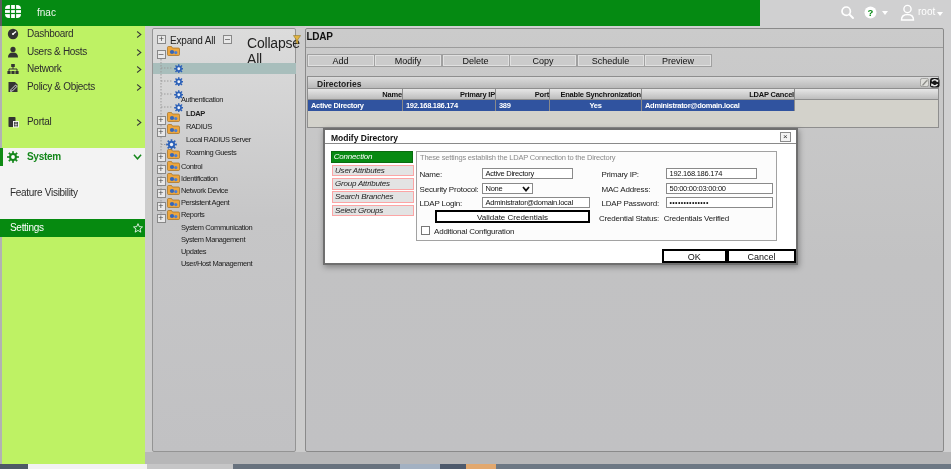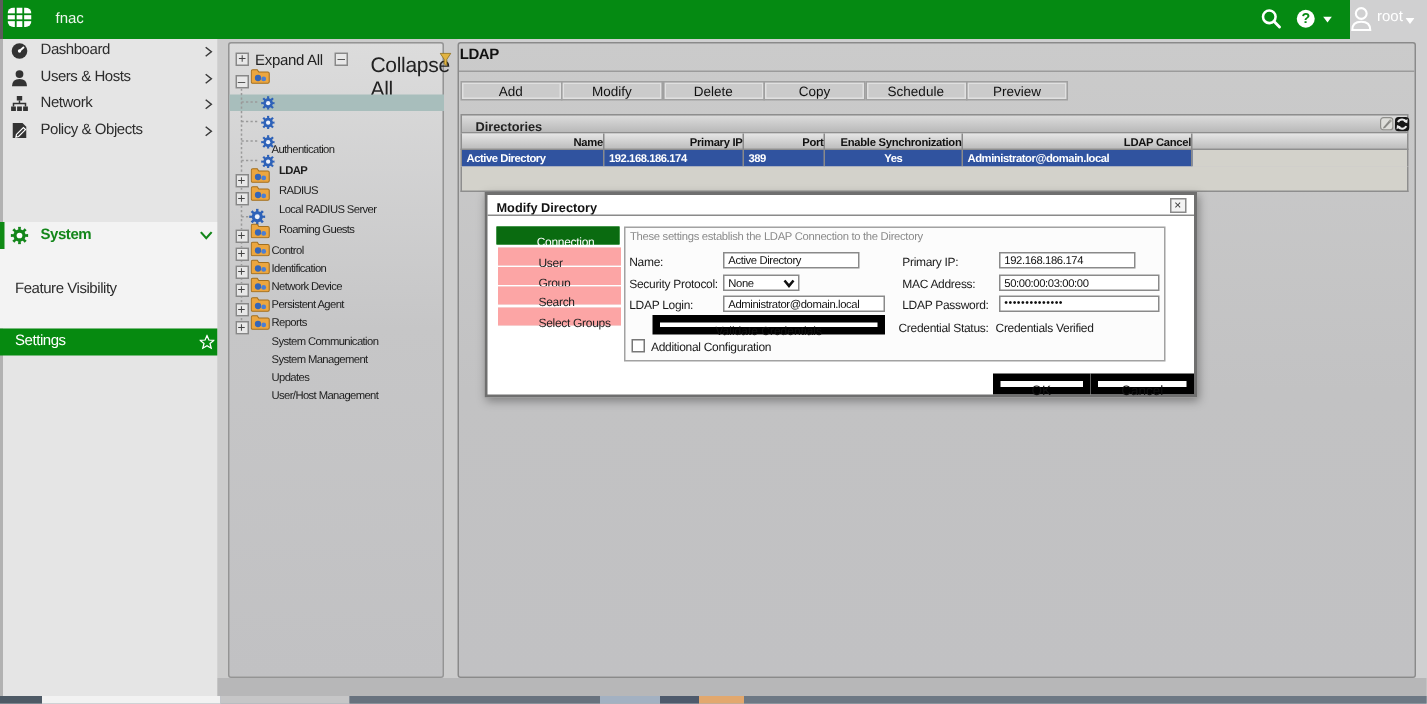--- a/index.html
+++ b/index.html
@@ -1,23 +1,23 @@
 <!DOCTYPE html>
 <html><head>
 <meta charset="utf-8">
 <style>
   * { margin:0; padding:0; box-sizing:border-box; }
   html,body { width:951px; height:469px; overflow:hidden; background:#d0d0d1;
     font-family:"Liberation Sans", sans-serif; }
   .abs { position:absolute; }
   
-  #topbar { position:absolute; left:0; top:0; width:900px; height:26px; background:#058a12; }
+  #topbar { position:absolute; left:0; top:0; width:760px; height:26px; background:#058a12; }
   #topbar .fnac { position:absolute; left:37px; top:7px; color:#eef6ee; font-size:10px; }
   
-  #sidebar { position:absolute; left:0; top:26px; width:145px; height:438px; background:#e5e5e5; }
+  #sidebar { position:absolute; left:0; top:26px; width:145px; height:438px; background:#bef264; }
   #sidebar .edge { position:absolute; left:0; top:0; width:1.5px; height:100%; background:#b2b2b2; }
   .mi { position:absolute; left:0; width:145px; height:18px; font-size:10px; letter-spacing:-0.3px; color:#2d2d2d; }
   .mi .txt { position:absolute; left:27px; top:3px; }
   .mi .txt2 { position:absolute; left:10px; top:3px; }
   .mi .ico { position:absolute; left:7px; top:3px; width:12px; height:12px; }
   .mi .chev { position:absolute; right:3.5px; top:4.5px; width:6px; height:9px; }
   
   #treearea { position:absolute; left:145px; top:26px; width:160px; height:438px; background:#cccccc; }
   #treebox { position:absolute; left:7px; top:2px; width:144px; height:424px; background:linear-gradient(#dcdcdc, #c6c6c7 45%, #c1c1c3); border:1px solid #949494; border-radius:2px; }
   .trow { position:absolute; font-size:7.5px; letter-spacing:-0.4px; color:#1c1c1c; white-space:nowrap;margin-top:46px; }
@@ -46,28 +46,28 @@
   .hc { position:absolute; top:0; height:11px; text-align:right; line-height:11px; border-right:1px solid #8a8a8a; }
   .rc { position:absolute; top:0; height:11px; line-height:11px; background:#30539f; border-right:1px solid #8a8a8a; padding-left:3px; }
   
   #botgray { position:absolute; left:145px; top:452px; width:806px; height:12px; background:#b7b7b8; }
   #sliver { position:absolute; left:0; top:464px; width:951px; height:5px; background:#8a94a2; }
   
   #modal { position:absolute; left:323px; top:128px; width:475px; height:137px; background:#fff;
            border:2px solid #6f6f6f; box-shadow:1px 2px 6px rgba(0,0,0,0.35); }
   #mtitle { position:absolute; left:6px; top:2.5px; font-size:8.5px; font-weight:bold; color:#111; }
   #mtsep { position:absolute; left:0; top:12.5px; width:471px; height:1px; background:#8a8a8a; }
-  .tab { position:absolute; left:7px; width:81.5px; height:11.7px; background:#e3e3e3; border:6px solid #fca5a5;
-         font-size:8px; letter-spacing:-0.2px; color:#222; line-height:10px; padding-left:21px; }
+  .tab { position:absolute; left:7px; width:81.5px; height:11.7px; background:#e3e3e3; border:1px solid #fca5a5;
+         font-size:8px; letter-spacing:-0.2px; color:#222; line-height:10px; padding-left:2px;font-style:italic; }
   #tabsel { background:#078a12; color:#fff; border-color:#0a6b10; }
   #mcontent { position:absolute; left:91px; top:21px; width:360.5px; height:90.3px; background:#fcfcfc; border:1px solid #a2a2a2; }
   .mlab { position:absolute; font-size:8px; letter-spacing:-0.2px; color:#1a1a1a; white-space:nowrap; }
   .minp { position:absolute; background:#fff; border:1px solid #8a8a8a; font-size:7.5px; letter-spacing:-0.25px; color:#111;
           line-height:9px; padding-left:3px; white-space:nowrap; overflow:hidden; }
-  .mbtn { position:absolute; background:#fff; border:5px solid #000000; font-size:9px; color:#111; text-align:center; }
+  .mbtn { position:absolute; background:#fff; border:2px solid #000000; font-size:9px; color:#111; text-align:center; }
 </style>
 </head>
 <body>
 
 <div id="topbar">
   <svg class="abs" style="left:4.5px;top:4.5px" width="16" height="13" viewBox="0 0 16 13">
     <defs>
         <clipPath id="logoclip">
           <rect x="0" y="0" width="16" height="13" rx="4"></rect>
         </clipPath>
@@ -147,20 +147,31 @@
   <div class="mi" style="top:52px">
     <svg class="ico" viewBox="0 0 12 12">
         <path d="M1.5 1 L8 1 L10.5 3.5 L10.5 11 L1.5 11 Z" fill="#333"></path>
         <path d="M4 8.6 L8.6 4 L10 5.4 L5.4 10 L3.6 10.4 Z" fill="#333" stroke="#fff" stroke-width="0.8"></path>
       </svg>
     <span class="txt">Policy &amp; Objects</span>
     <svg class="chev" viewBox="0 0 8 10">
         <path d="M1.5 1 L6.5 5 L1.5 9" fill="none" stroke="#3a3a3a" stroke-width="1.35"></path>
       </svg>
   </div>
+  <div class="mi" style="top:87px">
+    <svg class="ico" viewBox="0 0 12 12">
+        <rect x="1.5" y="1" width="7" height="10" rx="0.8" fill="#333"></rect>
+        <rect x="6.5" y="5.5" width="5" height="5.5" fill="#333" stroke="#fff" stroke-width="0.9"></rect>
+        <path d="M7.6 7 L10.4 7 M7.6 8.5 L10.4 8.5 M7.6 10 L10.4 10" stroke="#fff" stroke-width="0.7"></path>
+      </svg>
+    <span class="txt">Portal</span>
+    <svg class="chev" viewBox="0 0 8 10">
+        <path d="M1.5 1 L6.5 5 L1.5 9" fill="none" stroke="#3a3a3a" stroke-width="1.35"></path>
+      </svg>
+  </div>
   <div style="position:absolute;left:0;top:122px;width:145px;height:71px;background:#f3f3f3"></div>
   <div class="mi" style="top:122px;color:#13861a;font-weight:bold">
     <div style="position:absolute;left:0;top:0;width:3px;height:18px;background:#0f8a14"></div>
     <svg class="ico" viewBox="0 0 12 12">
         <path fill="#13861a" d="M11.82 5.03 L11.82 6.97 L10.02 6.81 L9.42 8.27 L10.80 9.43 L9.43 10.80 L8.27 9.42 L6.81 10.02 L6.97 11.82 L5.03 11.82 L5.19 10.02 L3.73 9.42 L2.57 10.80 L1.20 9.43 L2.58 8.27 L1.98 6.81 L0.18 6.97 L0.18 5.03 L1.98 5.19 L2.58 3.73 L1.20 2.57 L2.57 1.20 L3.73 2.58 L5.19 1.98 L5.03 0.18 L6.97 0.18 L6.81 1.98 L8.27 2.58 L9.43 1.20 L10.80 2.57 L9.42 3.73 L10.02 5.19 Z"></path>
         <circle cx="6" cy="6" r="1.9" fill="#fff"></circle>
       </svg>
     <span class="txt">System</span>
     <svg class="chev" viewBox="0 0 10 8" style="width:9px;height:8px;top:5px">
         <path d="M1 1.5 L5 6 L9 1.5" fill="none" stroke="#13861a" stroke-width="1.6"></path>

